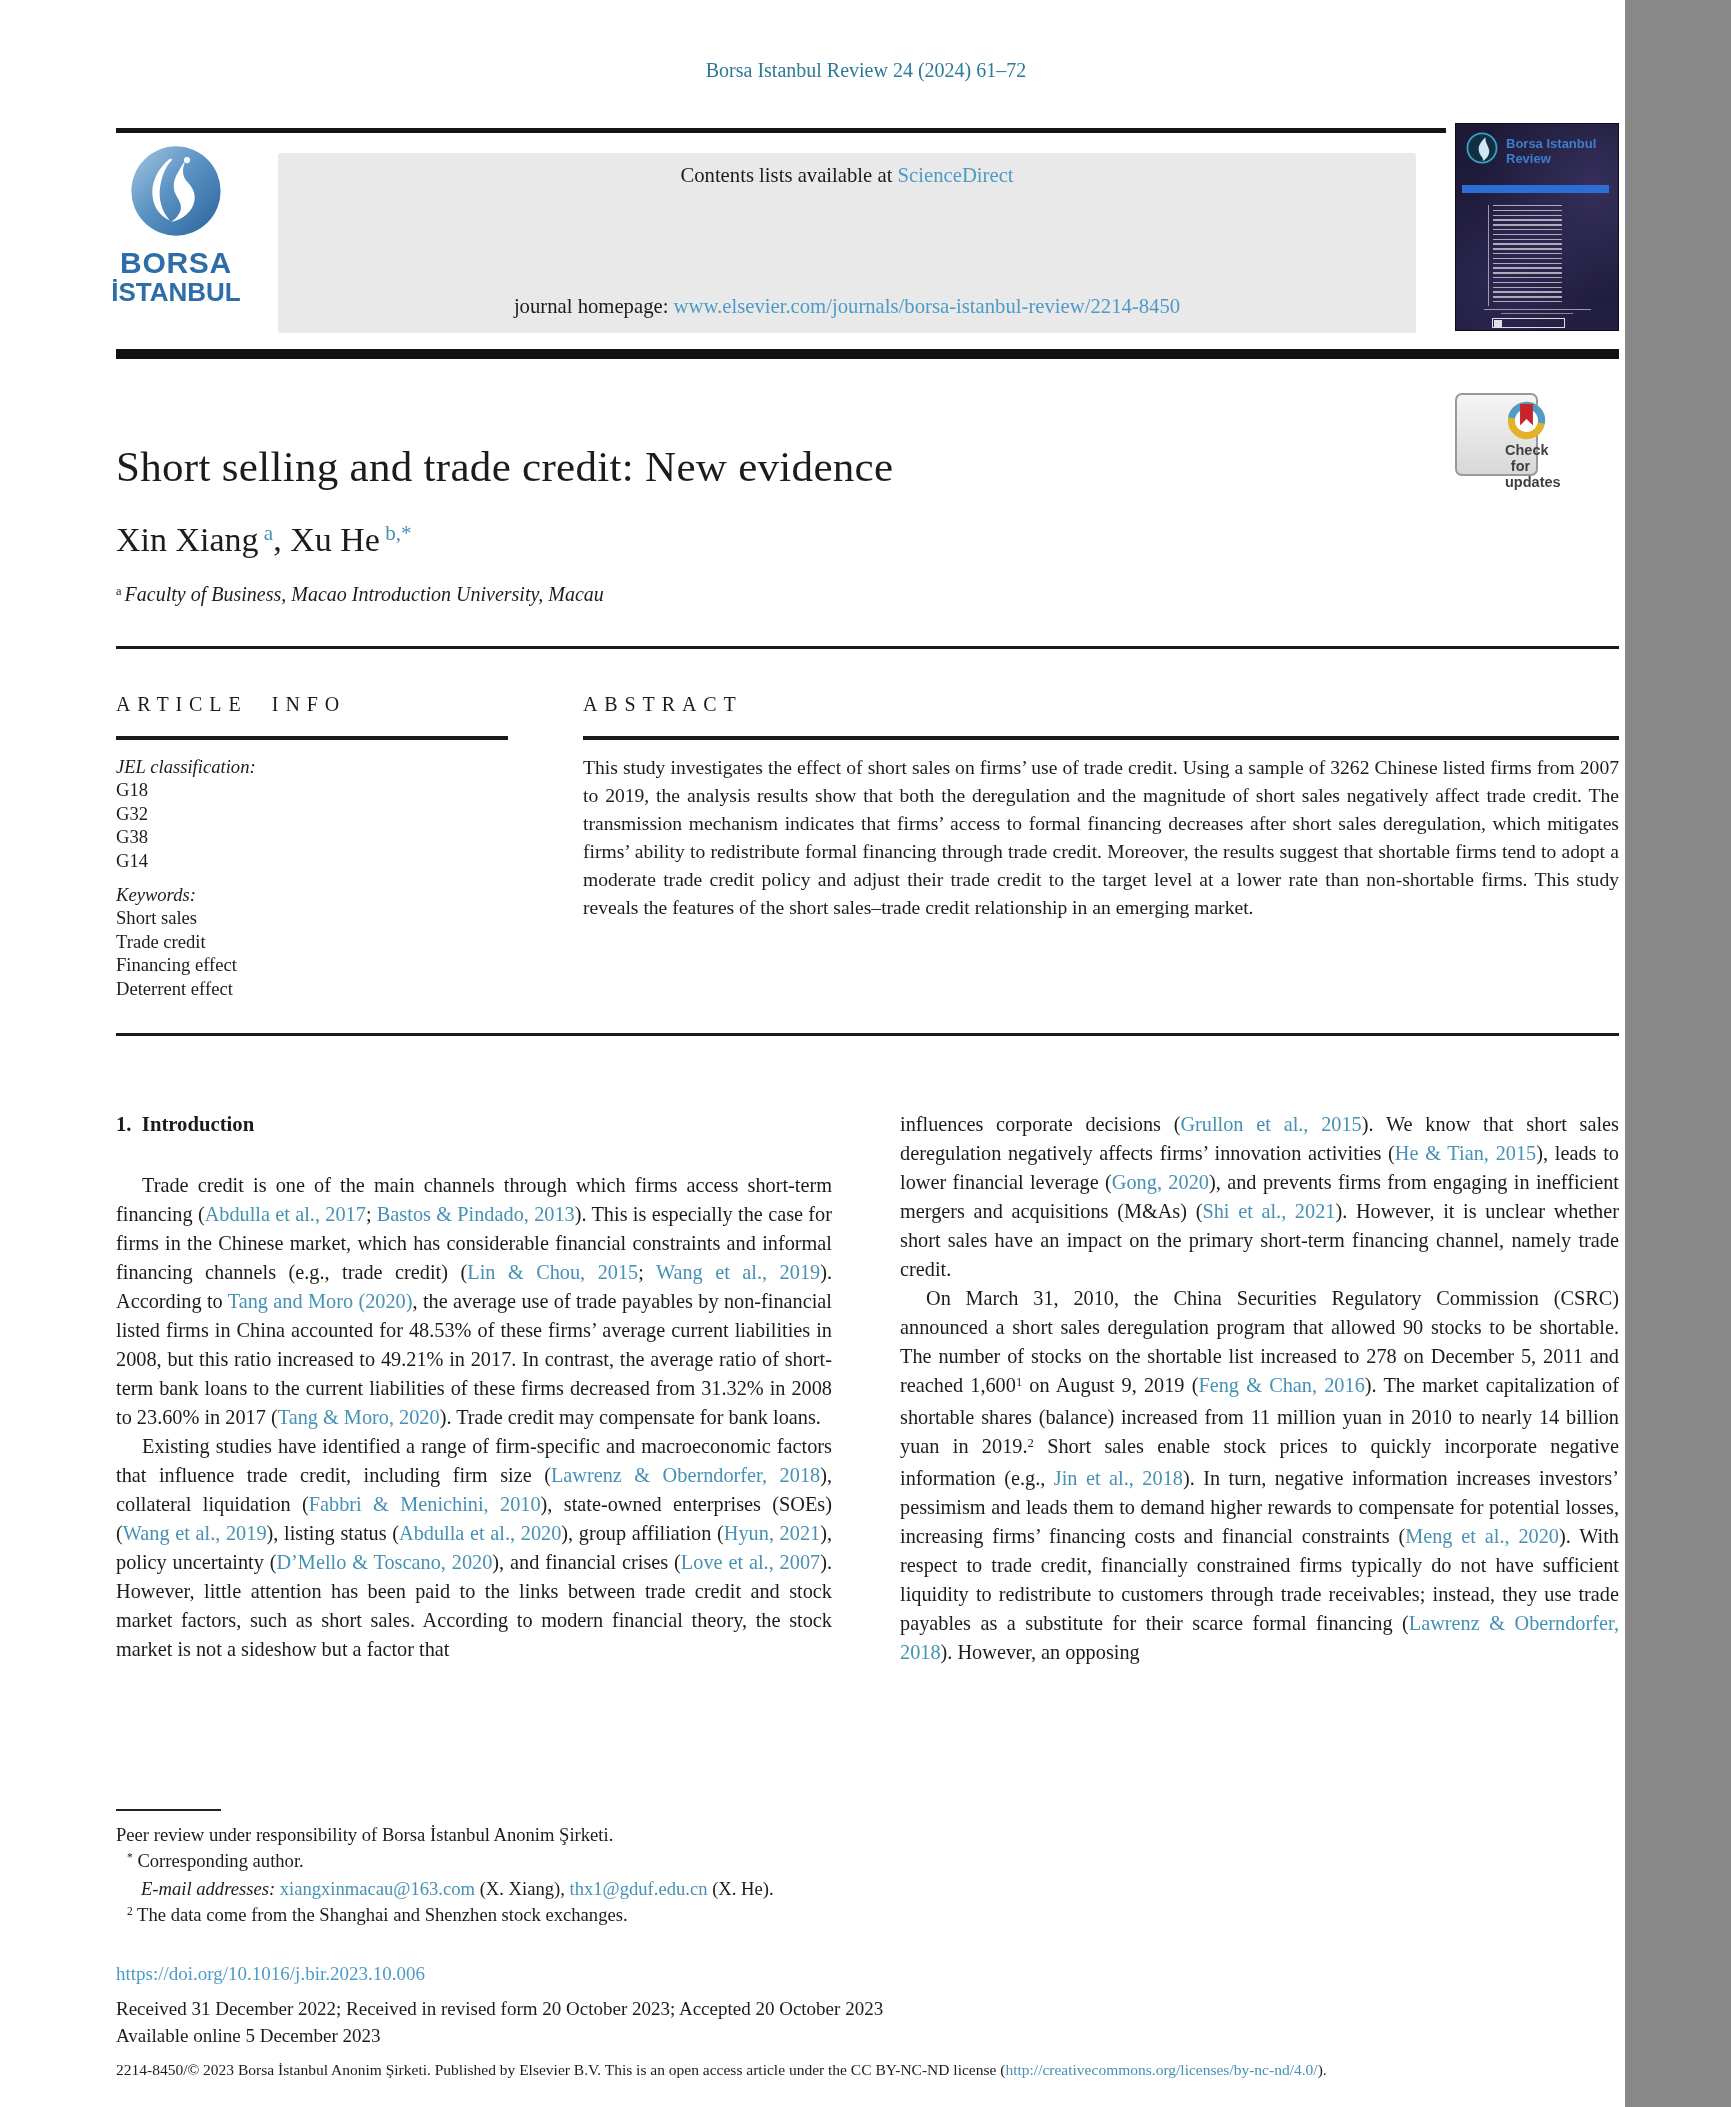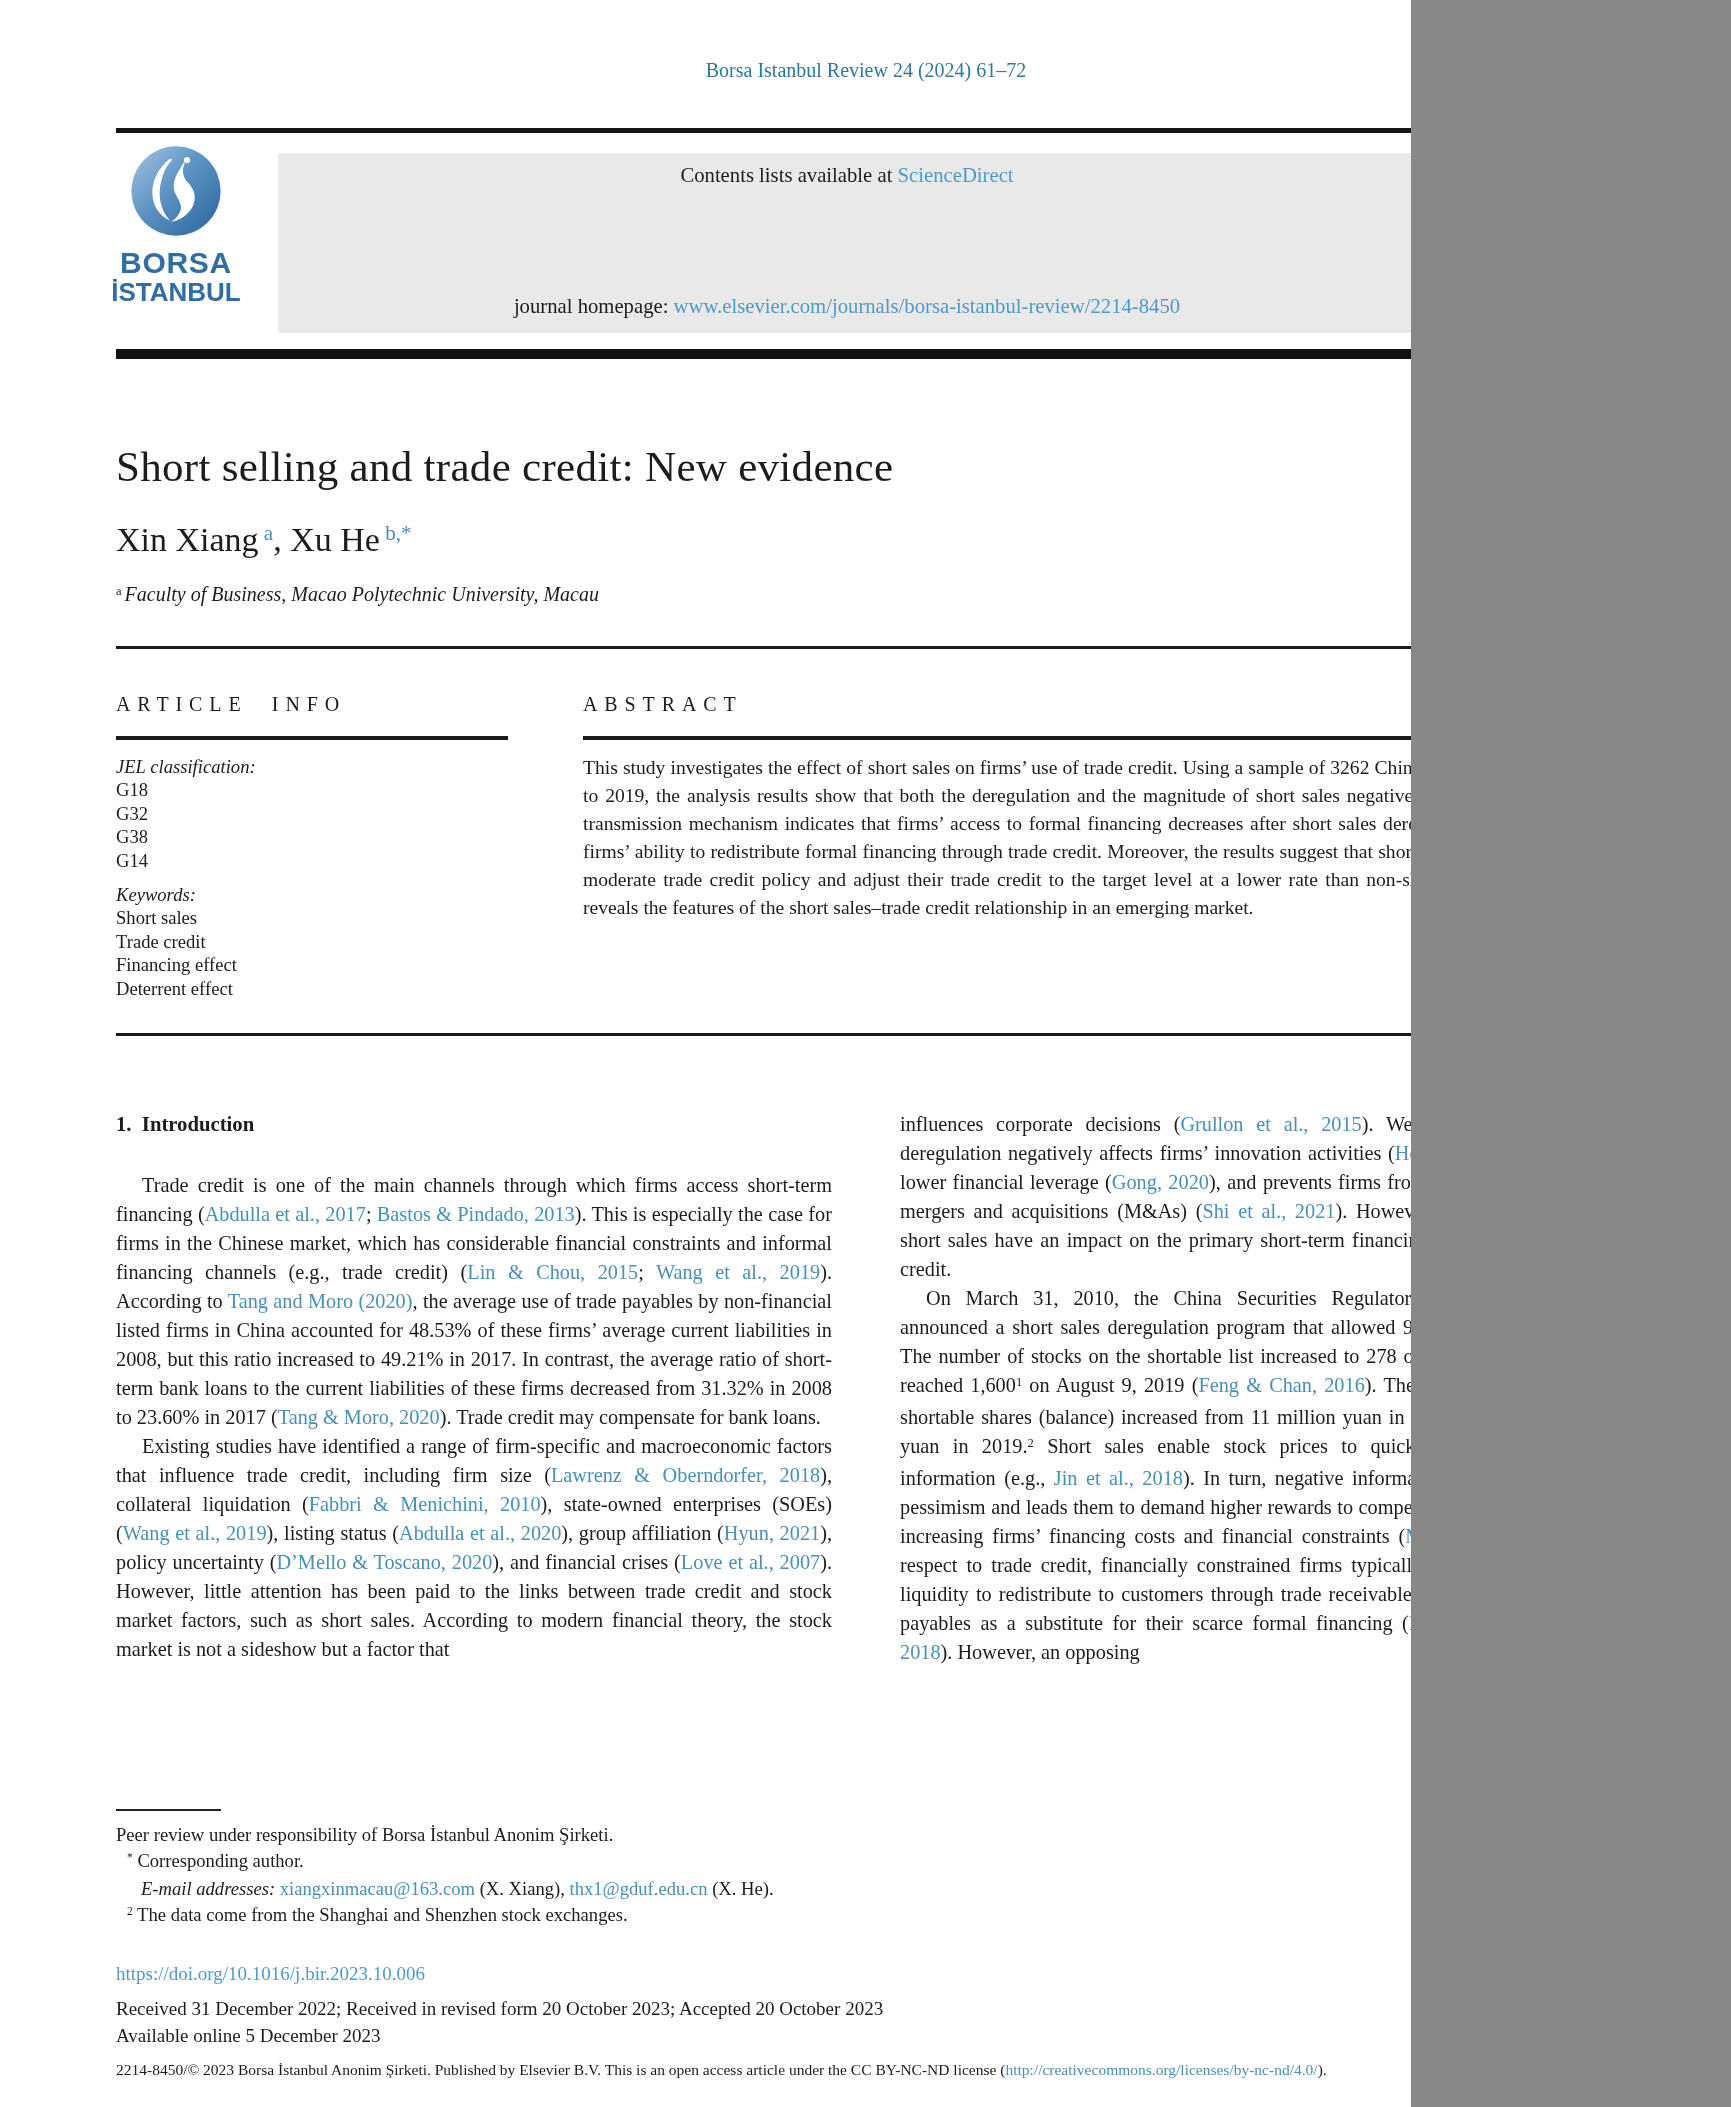--- a/index.html
+++ b/index.html
@@ -13,21 +13,21 @@
     --cover-bar-blue:#2e6cd6;
     --cover-title-blue:#3e7ecb;
     --badge-red:#c8252b;
     --badge-blue:#4e9dc8;
     --badge-yellow:#e3b229;
   }
   *{margin:0;padding:0;box-sizing:border-box;}
   html,body{background:#888;}
   #page{
     position:relative;
-    width:1411px;height:2108px;
+    width:1625px;height:2108px;
     background:#ffffff;
     font-family:"Liberation Serif","DejaVu Serif",serif;
     color:var(--text-black);
     overflow:hidden;
   }
   .abs{position:absolute;}
 
   
   #journal-ref{left:0;top:59px;width:1732px;text-align:center;font-size:20px;color:var(--teal-header);}
 
@@ -178,21 +178,21 @@
       <circle cx="30" cy="30" r="16" fill="#ffffff"></circle>
       <path d="M21 7 h18 v30 l-9 -9 l-9 9 Z" fill="#c8252b"></path>
     </svg>
     <div class="badge-text">Check for</div>
     <div class="badge-text">updates</div>
   </div>
 
   <div id="article-title" class="abs">Short selling and trade credit: New evidence</div>
   <div id="authors-line" class="abs"><span>Xin Xiang</span><span class="seg-sup seg-link"> a</span><span>, Xu He</span><span class="seg-sup seg-link"> b,*</span></div>
   <div id="affiliations" class="abs">
-      <p class="rich-line"><span class="seg-sup">a </span><span class="seg-it">Faculty of Business, Macao Polytechnic University, Macau</span></p>
+      <p class="rich-line"><span class="seg-sup">a </span><span class="seg-it">Faculty of Business, Macao Introduction University, Macau</span></p>
     </div>
 
   <div id="rule-top" class="abs"></div>
   <div id="heading-info" class="abs section-label">ARTICLE INFO</div>
   <div id="heading-abs" class="abs section-label">ABSTRACT</div>
   <div id="rule-info" class="abs"></div>
   <div id="rule-abs" class="abs"></div>
 
   <div id="info-col" class="abs">
     <div class="info-label">JEL classification:</div>

